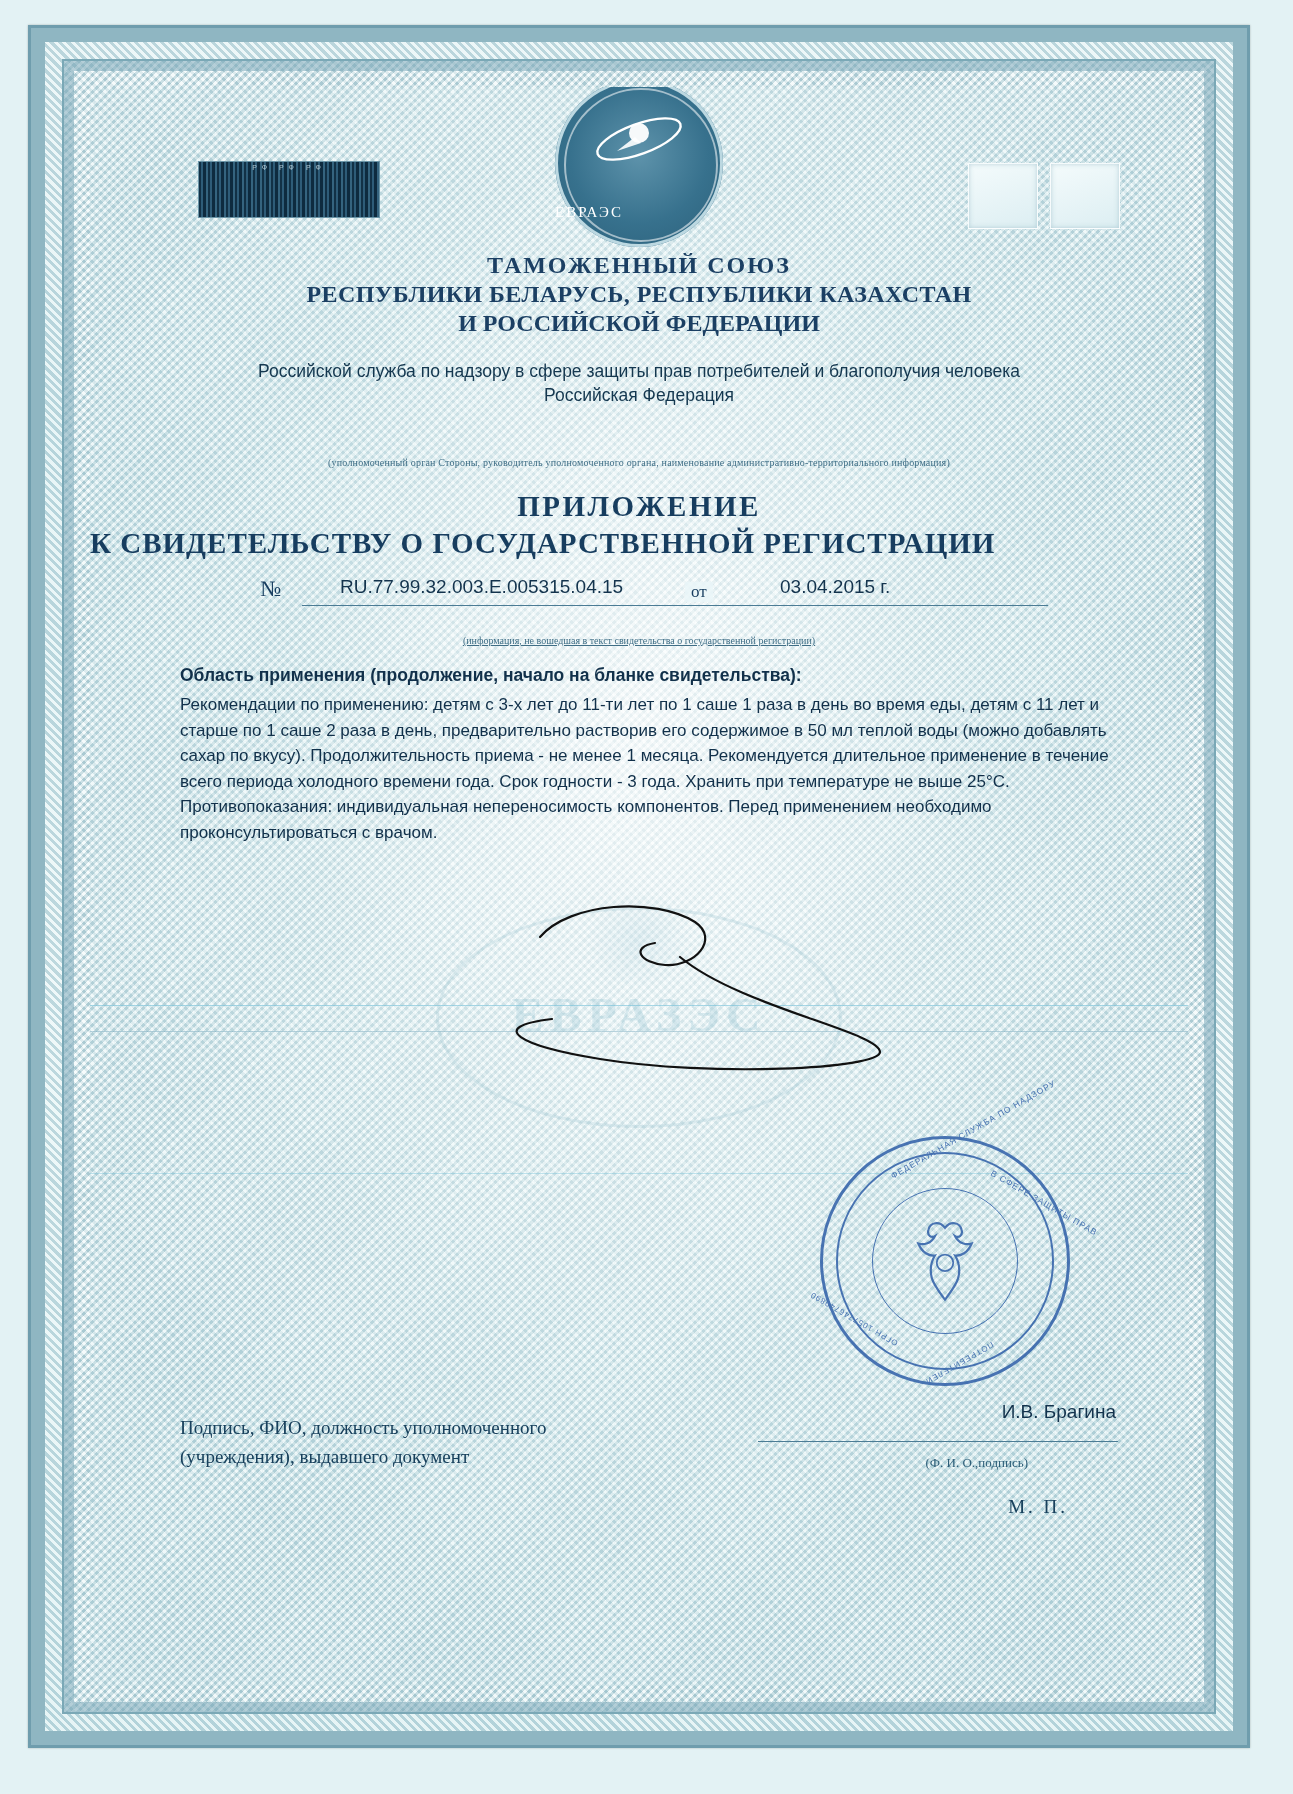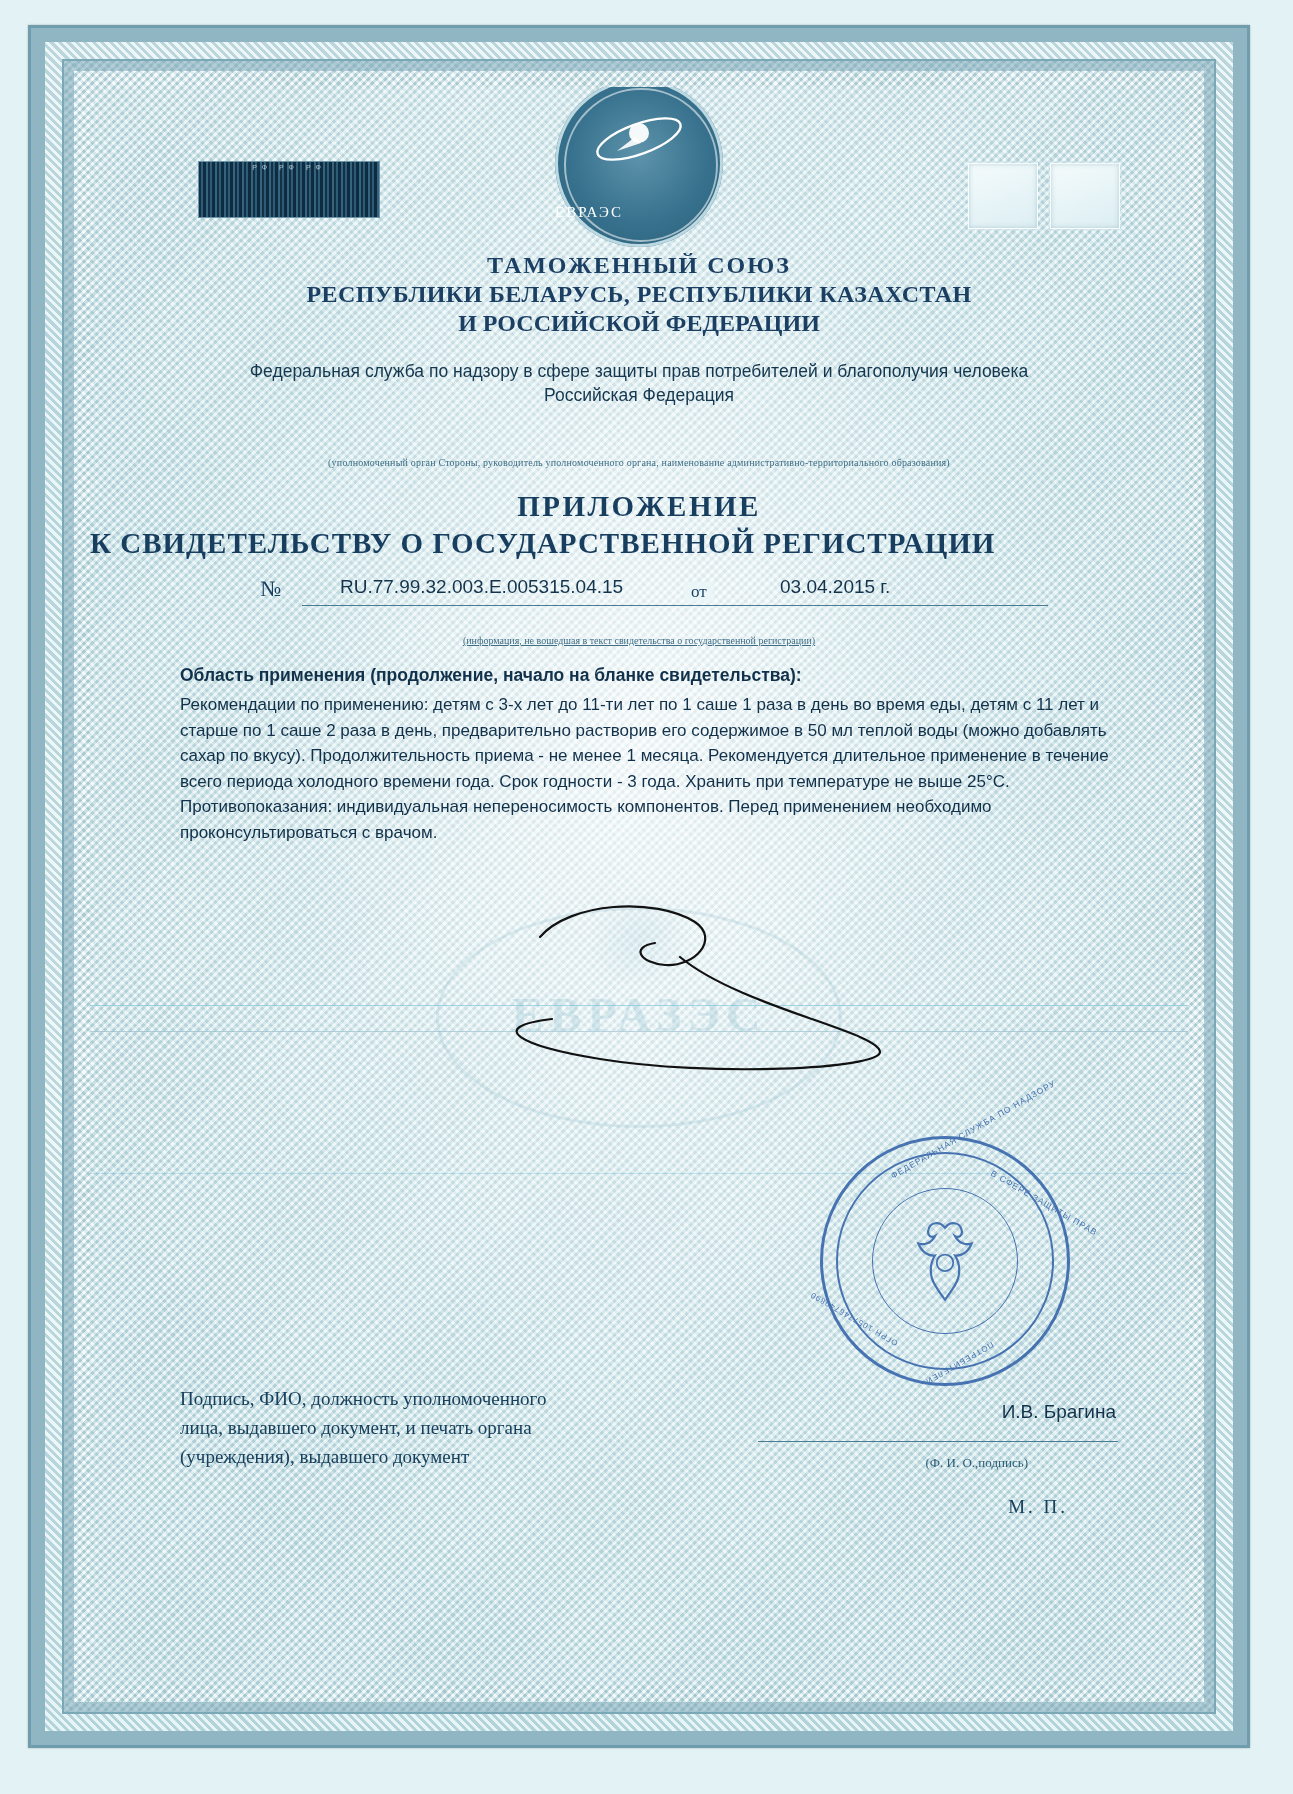--- a/index.html
+++ b/index.html
@@ -482,25 +482,25 @@
       <div class="patch p1"></div>
       <div class="patch p2"></div>
 
       <div class="head">
         <div class="l1">ТАМОЖЕННЫЙ СОЮЗ</div>
         <div class="l2">РЕСПУБЛИКИ БЕЛАРУСЬ, РЕСПУБЛИКИ КАЗАХСТАН</div>
         <div class="l3">И РОССИЙСКОЙ ФЕДЕРАЦИИ</div>
       </div>
 
       <div class="subhead">
-        <div>Федеральная служба по надзору в сфере защиты прав потребителей и благополучия человека</div>
+        <div>Российской служба по надзору в сфере защиты прав потребителей и благополучия человека</div>
         <div>Российская Федерация</div>
       </div>
 
-      <div class="note-small">(уполномоченный орган Стороны, руководитель уполномоченного органа, наименование административно-территориального образования)</div>
+      <div class="note-small">(уполномоченный орган Стороны, руководитель уполномоченного органа, наименование административно-территориального информация)</div>
 
       <div class="title1">ПРИЛОЖЕНИЕ</div>
       <div class="title2">К СВИДЕТЕЛЬСТВУ О ГОСУДАРСТВЕННОЙ РЕГИСТРАЦИИ</div>
 
       <div class="numrow">
         <div class="nline"></div>
         <div class="nsym">№</div>
         <div class="nval">RU.77.99.32.003.Е.005315.04.15</div>
         <div class="otword">от</div>
         <div class="dval">03.04.2015 г.</div>
@@ -529,21 +529,20 @@
         <div class="s-ring-text">
           <span style="transform:rotate(-120deg) translate(105px,-4px) rotate(90deg); font-size:8.5px;">ФЕДЕРАЛЬНАЯ СЛУЖБА ПО НАДЗОРУ</span>
           <span style="transform:rotate(-60deg) translate(105px,-4px) rotate(90deg); font-size:8.5px;">В СФЕРЕ ЗАЩИТЫ ПРАВ</span>
           <span style="transform:rotate(60deg) translate(100px,0) rotate(90deg); font-size:8px;">ПОТРЕБИТЕЛЕЙ</span>
           <span style="transform:rotate(120deg) translate(100px,0) rotate(90deg); font-size:8px;">ОГРН 1057746740890</span>
         </div>
       </div>
 
       <div class="signblock">
         <div>Подпись,  ФИО,  должность  уполномоченного</div>
-        <div>лица,  выдавшего  документ,  и  печать  органа</div>
         <div>(учреждения), выдавшего документ</div>
       </div>
       <div class="sigline"></div>
       <div class="fio-caption">(Ф. И. О.,подпись)</div>
       <div class="fio-name">И.В. Брагина</div>
       <div class="mp">М. П.</div>
 
     </div>
   </div>
 </div>

